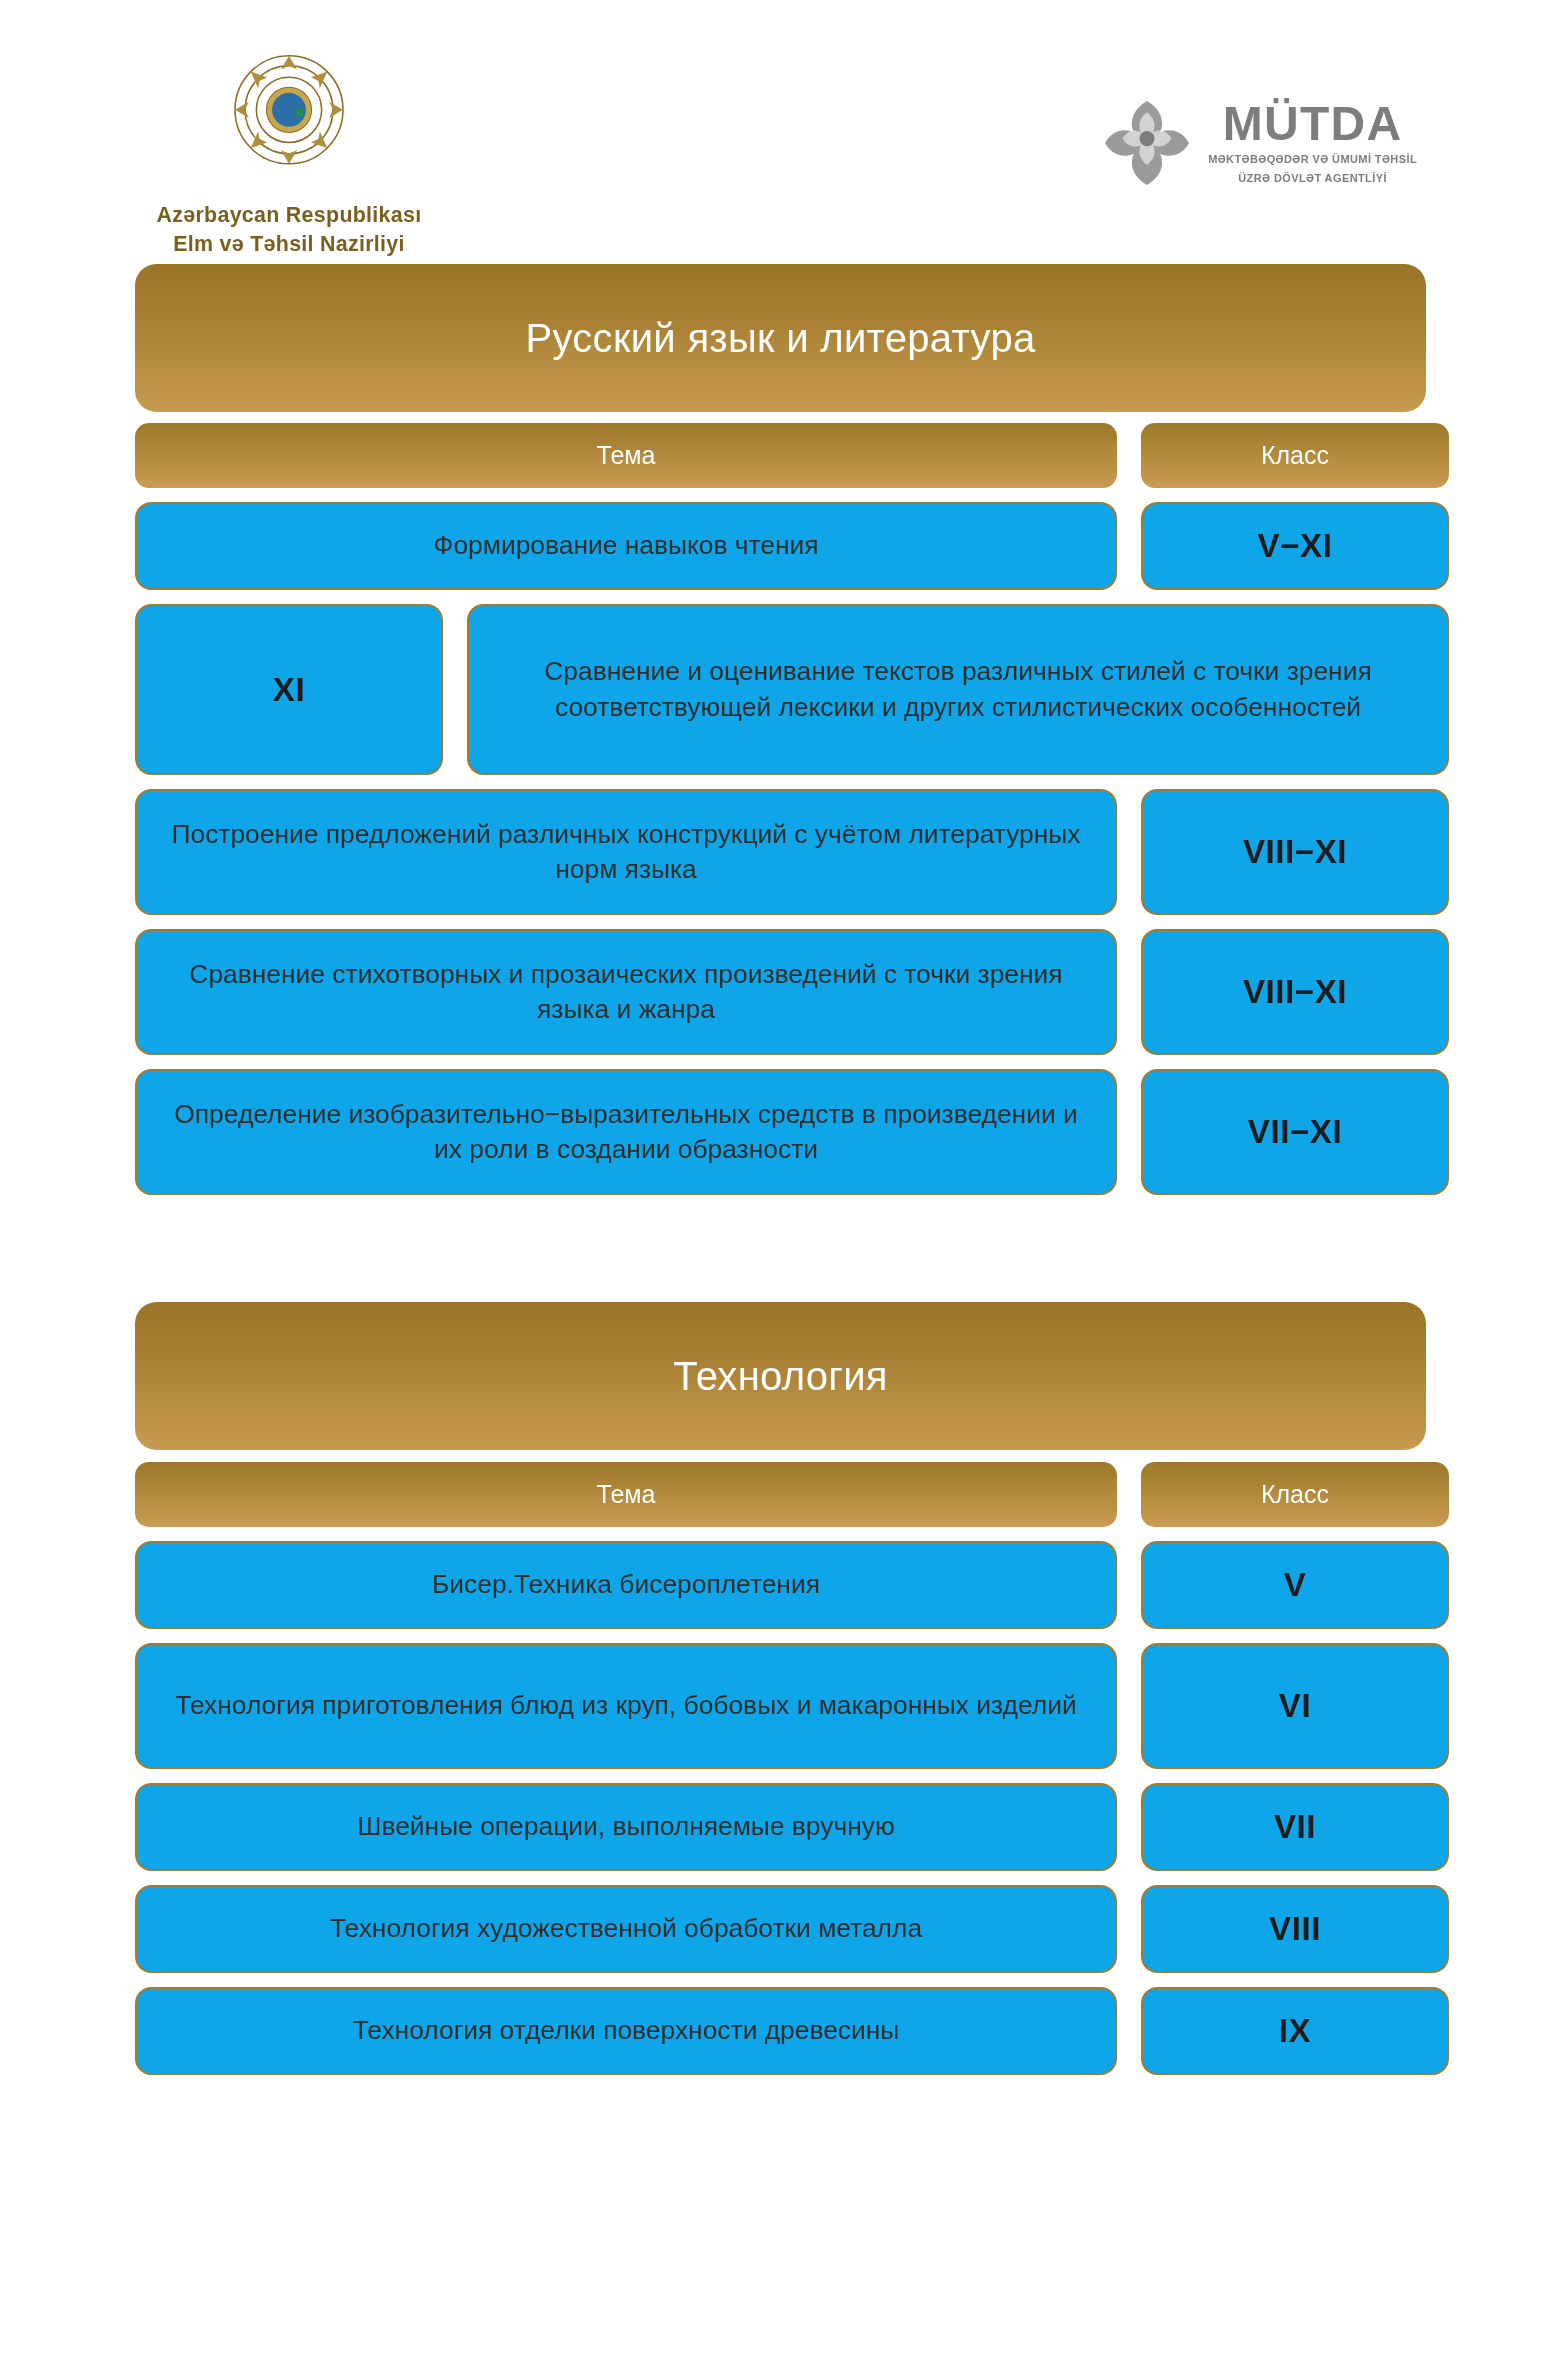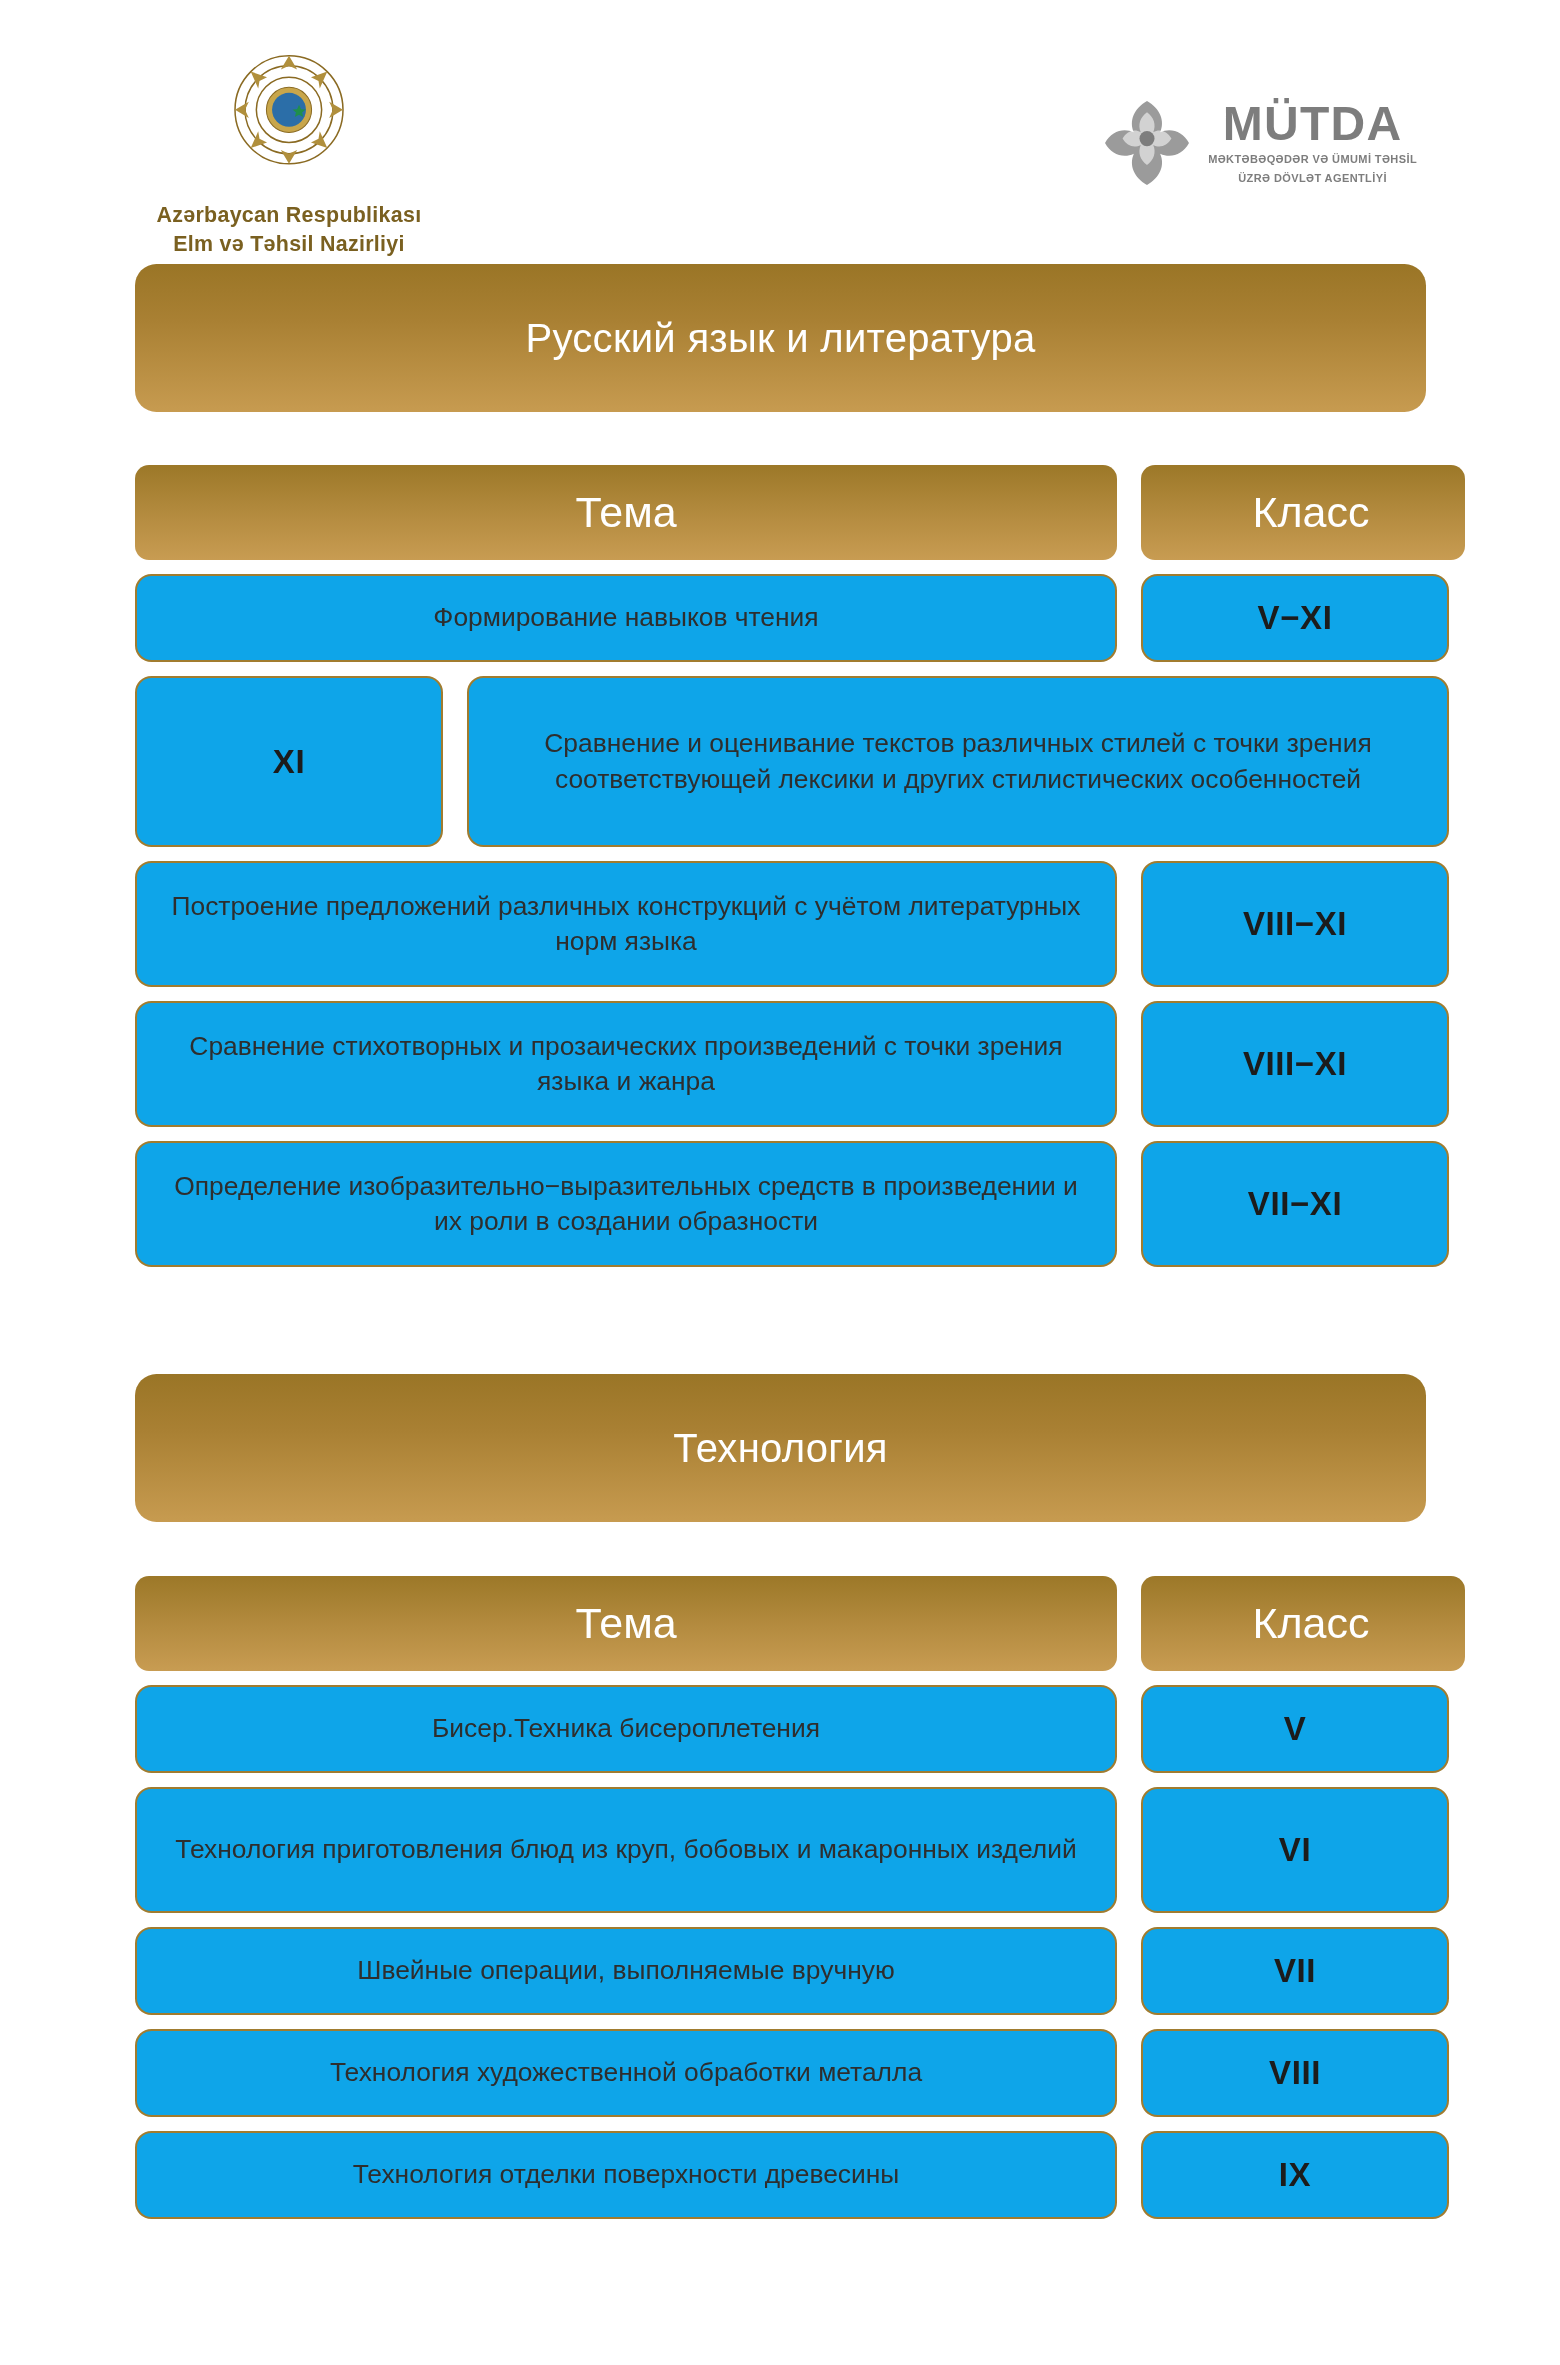--- a/index.html
+++ b/index.html
@@ -96,32 +96,31 @@
     color: #ffffff;
     font-size: 40px;
     letter-spacing: 0.3px;
   }
   .table-head {
     display: flex;
     gap: 24px;
     margin-top: 11.3px;
   }
   .head-cell {
-    height: 95px;
+    height: 65px;
     border-radius: 14px;
     background: linear-gradient(180deg, #9c7828 0%, #b58c40 55%, #c89c52 100%);
     display: flex;
     align-items: center;
     justify-content: center;
     color: #ffffff;
-    font-size: 43px;
-    margin-top: 42px;
+    font-size: 25px;
   }
   .head-topic { flex: 0 0 982px; }
-  .head-class { flex: 0 0 308px; padding-left: 16px; }
+  .head-class { flex: 0 0 308px; }
 
   .row {
     display: flex;
     gap: 24px;
     margin-top: 14px;
   }
   .cell {
     border: 2.5px solid #a17c2f;
     border-radius: 16.4px;
     background: #0ea5e9;

